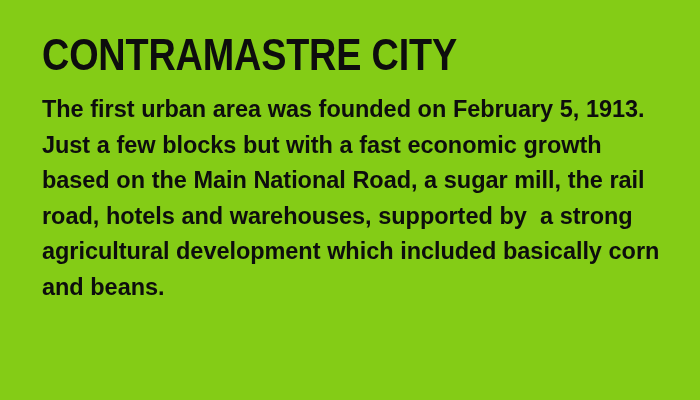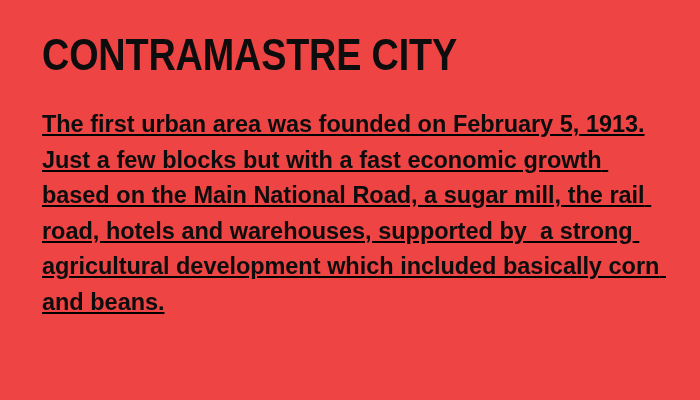--- a/index.html
+++ b/index.html
@@ -9,21 +9,21 @@
   body {
     width: 700px;
     height: 400px;
     overflow: hidden;
     font-family: "Liberation Sans", sans-serif;
   }
   .slide {
     position: relative;
     width: 700px;
     height: 400px;
-    background: #ef4444;
+    background: #84cc16;
     box-sizing: border-box;
     overflow: hidden;
     padding-left: 36px;
   }
   .title {
     position: absolute;
     left: 42px;
     top: 30px;
     width: 620px;
     margin: 0;
@@ -33,23 +33,22 @@
     line-height: 50px;
     letter-spacing: -0.2px;
     color: #0D0D0D;
     transform: scaleX(0.84);
     transform-origin: left center;
     white-space: nowrap;
   }
   .body-block {
     position: absolute;
     left: 42px;
-    top: 107px;
+    top: 92px;
     width: 625px;
-    text-decoration: underline;
   }
   .body-para {
     margin: 0;
     font-family: "Liberation Sans", sans-serif;
     font-weight: bold;
     font-size: 23.5px;
     line-height: 35.5px;
     color: #0D0D0D;
     letter-spacing: -0.05px;
     white-space: pre-wrap;

